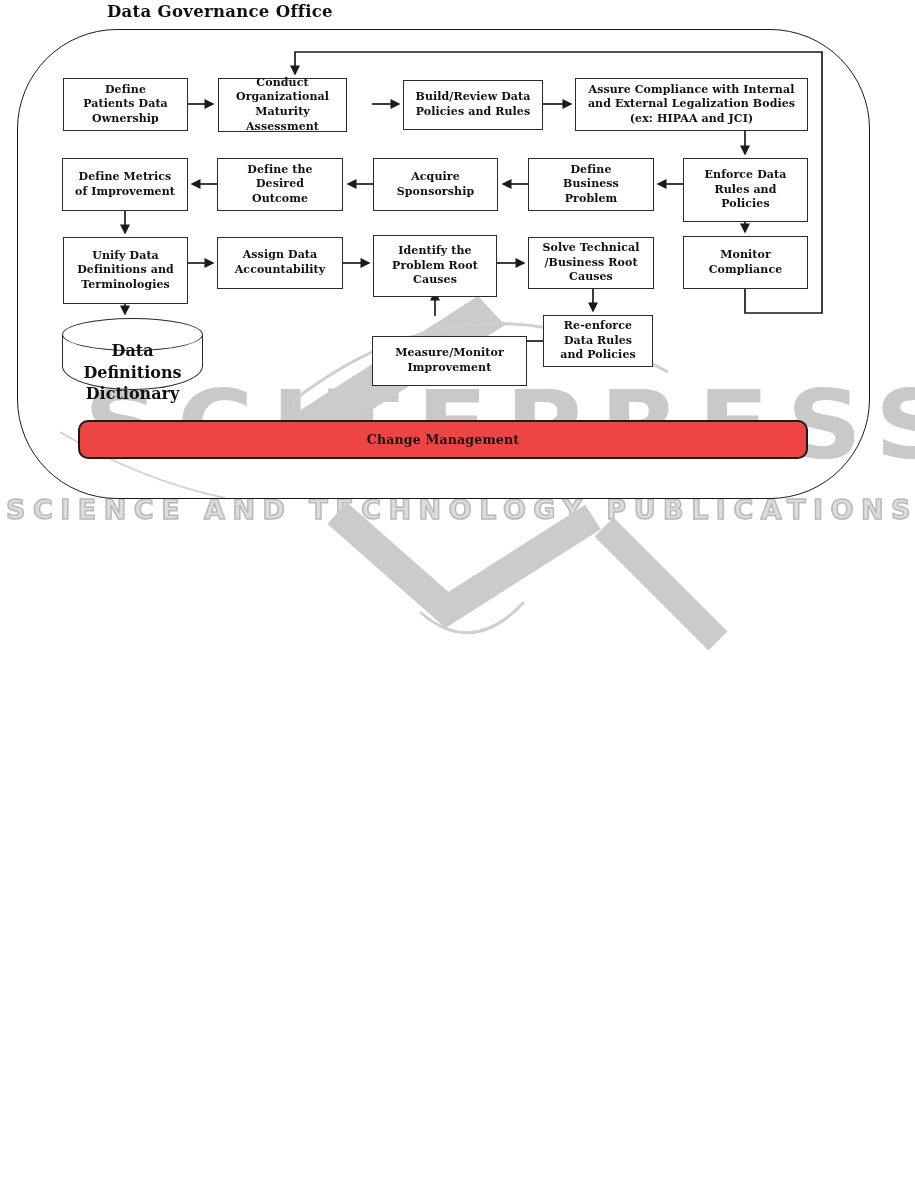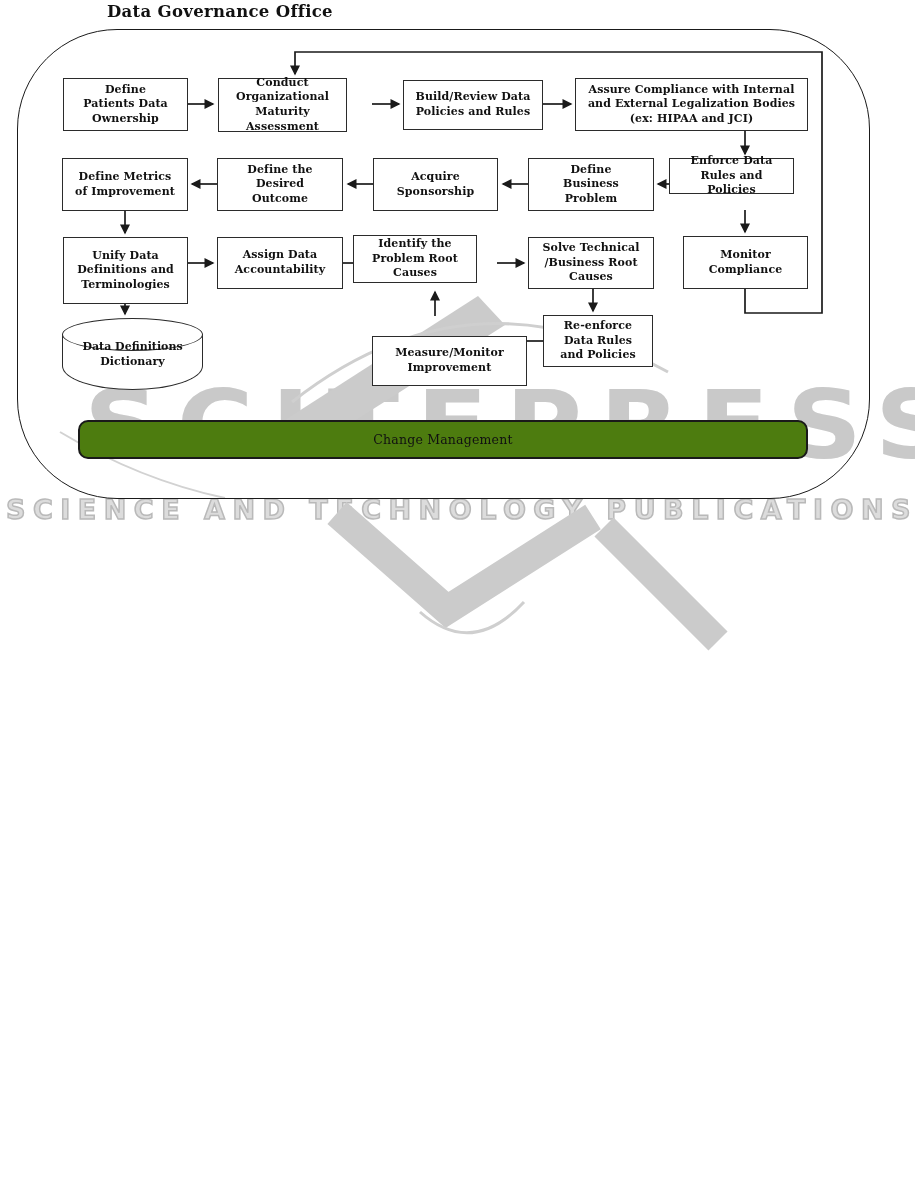--- a/index.html
+++ b/index.html
@@ -49,28 +49,28 @@
     position:absolute;left:0;top:16px;width:100%;height:56px;background:#fff;
     border:1.5px solid #2b2b2b;border-top:none;box-sizing:border-box;
     border-radius:0 0 50% 50% / 0 0 24px 24px;
   }
   .cyl-top{
     position:absolute;left:0;top:0;width:100%;height:33px;background:#fff;
     border:1.5px solid #2b2b2b;border-radius:50%;box-sizing:border-box;
   }
   .cyl-label{
     position:absolute;left:0;top:22px;width:100%;text-align:center;
-    font-size:11px;font-weight:bold;line-height:1.35;white-space:pre-line;
+    font-size:16px;font-weight:bold;line-height:1.35;white-space:pre-line;
   }
   
   .change-bar{
     position:absolute;left:78px;top:420px;width:730px;height:39px;z-index:3;
-    background:#4d7c0f;border:2.5px solid #1a1a1a;border-radius:10px;
+    background:#ef4444;border:2.5px solid #1a1a1a;border-radius:10px;
     box-sizing:border-box;display:flex;align-items:center;justify-content:center;
-    font-size:12.5px;font-weight:normal;letter-spacing:0.2px;
+    font-size:12.5px;font-weight:bold;letter-spacing:0.2px;
   }
 </style>
 </head>
 <body>
 
 <div id="root">
 
   <div class="wm-brand">SCITEPRESS</div>
   <div class="wm-tagline">SCIENCE AND TECHNOLOGY PUBLICATIONS</div>
   <svg id="wm-shapes" width="915" height="700">
@@ -147,36 +147,36 @@
     </div>
   <div class="fbox" style="left:373px;top:158px;width:125px;height:53px">
       <span>Acquire
 Sponsorship</span>
     </div>
   <div class="fbox" style="left:528px;top:158px;width:126px;height:53px">
       <span>Define
 Business
 Problem</span>
     </div>
-  <div class="fbox" style="left:669px;top:158px;width:125px;height:36px">
+  <div class="fbox" style="left:683px;top:158px;width:125px;height:64px">
       <span>Enforce Data
 Rules and
 Policies</span>
     </div>
 
   <div class="fbox" style="left:63px;top:237px;width:125px;height:67px">
       <span>Unify Data
 Definitions and
 Terminologies</span>
     </div>
   <div class="fbox" style="left:217px;top:237px;width:126px;height:52px">
       <span>Assign Data
 Accountability</span>
     </div>
-  <div class="fbox" style="left:353px;top:235px;width:124px;height:48px">
+  <div class="fbox" style="left:373px;top:235px;width:124px;height:62px">
       <span>Identify the
 Problem Root
 Causes</span>
     </div>
   <div class="fbox" style="left:528px;top:237px;width:126px;height:52px">
       <span>Solve Technical
 /Business Root
 Causes</span>
     </div>
   <div class="fbox" style="left:683px;top:236px;width:125px;height:53px">

